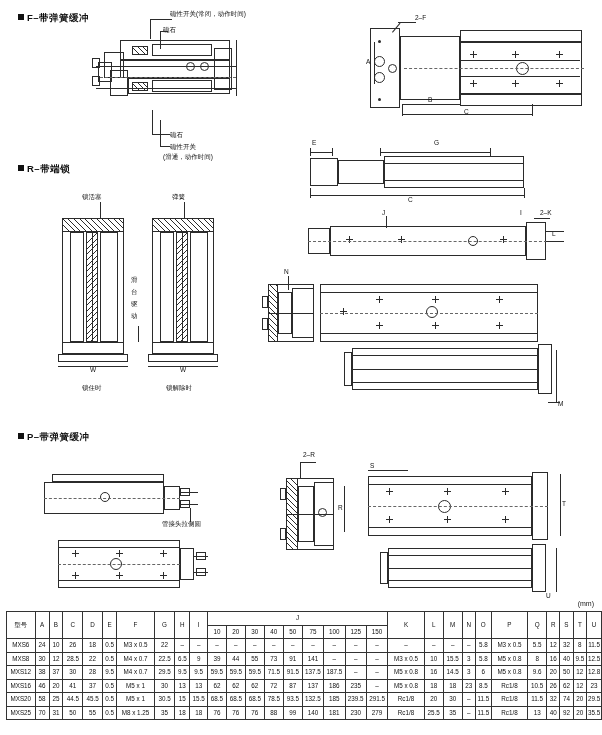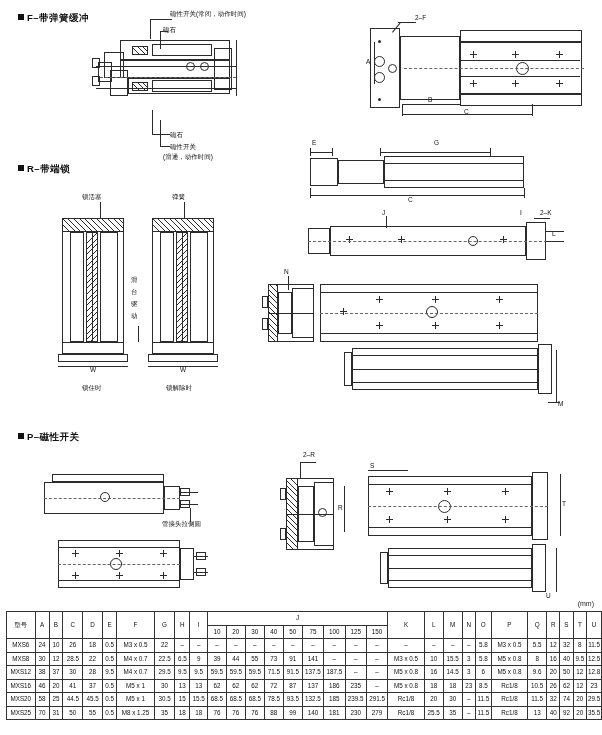--- a/index.html
+++ b/index.html
@@ -241,21 +241,21 @@
     <div class="box" style="left:352px;top:382px;width:186px;height:8px;"></div>
     <div class="box" style="left:344px;top:352px;width:8px;height:34px;"></div>
     <div class="ln lnh" style="left:352px;top:369px;width:186px;"></div>
     <div class="box" style="left:538px;top:344px;width:14px;height:50px;"></div>
     <div class="ln lnv" style="left:556px;top:350px;height:52px;"></div>
     <div class="lbl" style="left:558px;top:400px;">M</div>
     <div class="ln lnh" style="left:548px;top:402px;width:12px;"></div>
   </div>
 
   <div class="sec-head" style="left:18px;top:431px;">
-    <span class="sq"></span><span>P–磁性开关</span>
+    <span class="sq"></span><span>P–带弹簧缓冲</span>
   </div>
 
   <div>
     <div class="box" style="left:44px;top:482px;width:120px;height:32px;"></div>
     <div class="box" style="left:52px;top:474px;width:112px;height:8px;"></div>
     <div class="box" style="left:164px;top:486px;width:16px;height:24px;"></div>
     <div class="circ" style="left:100px;top:492px;width:10px;height:10px;"></div>
     <div class="dash-h" style="left:44px;top:498px;width:136px;"></div>
     <div class="ln lnh" style="left:180px;top:492px;width:18px;"></div>
     <div class="ln lnh" style="left:180px;top:504px;width:18px;"></div>

